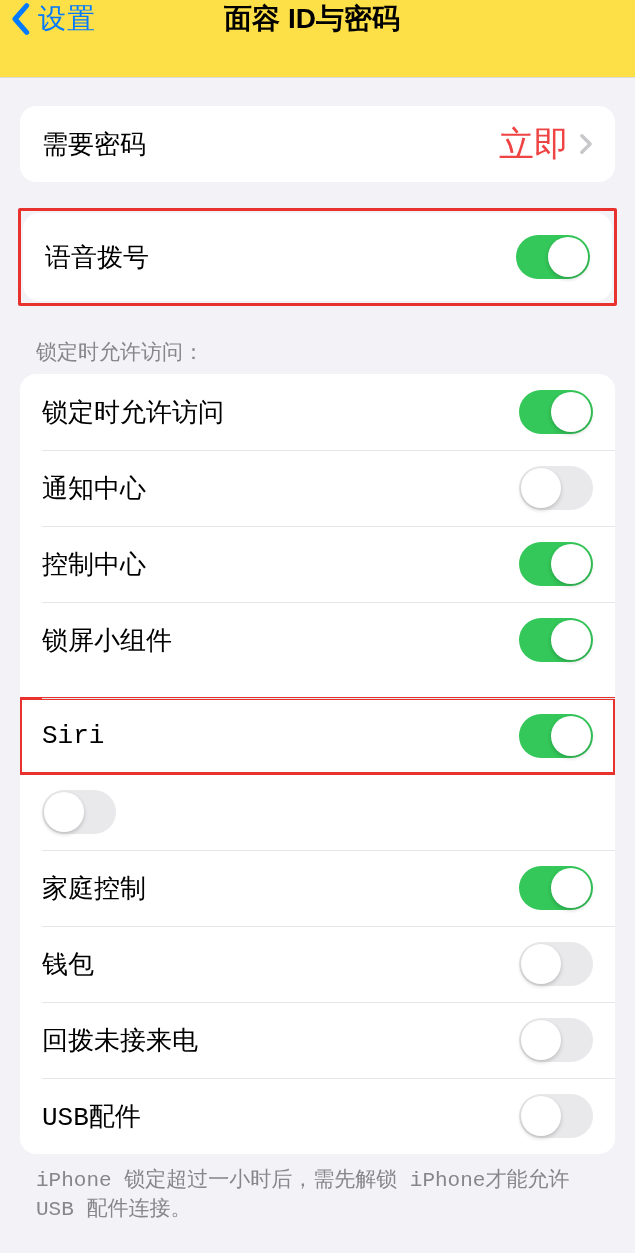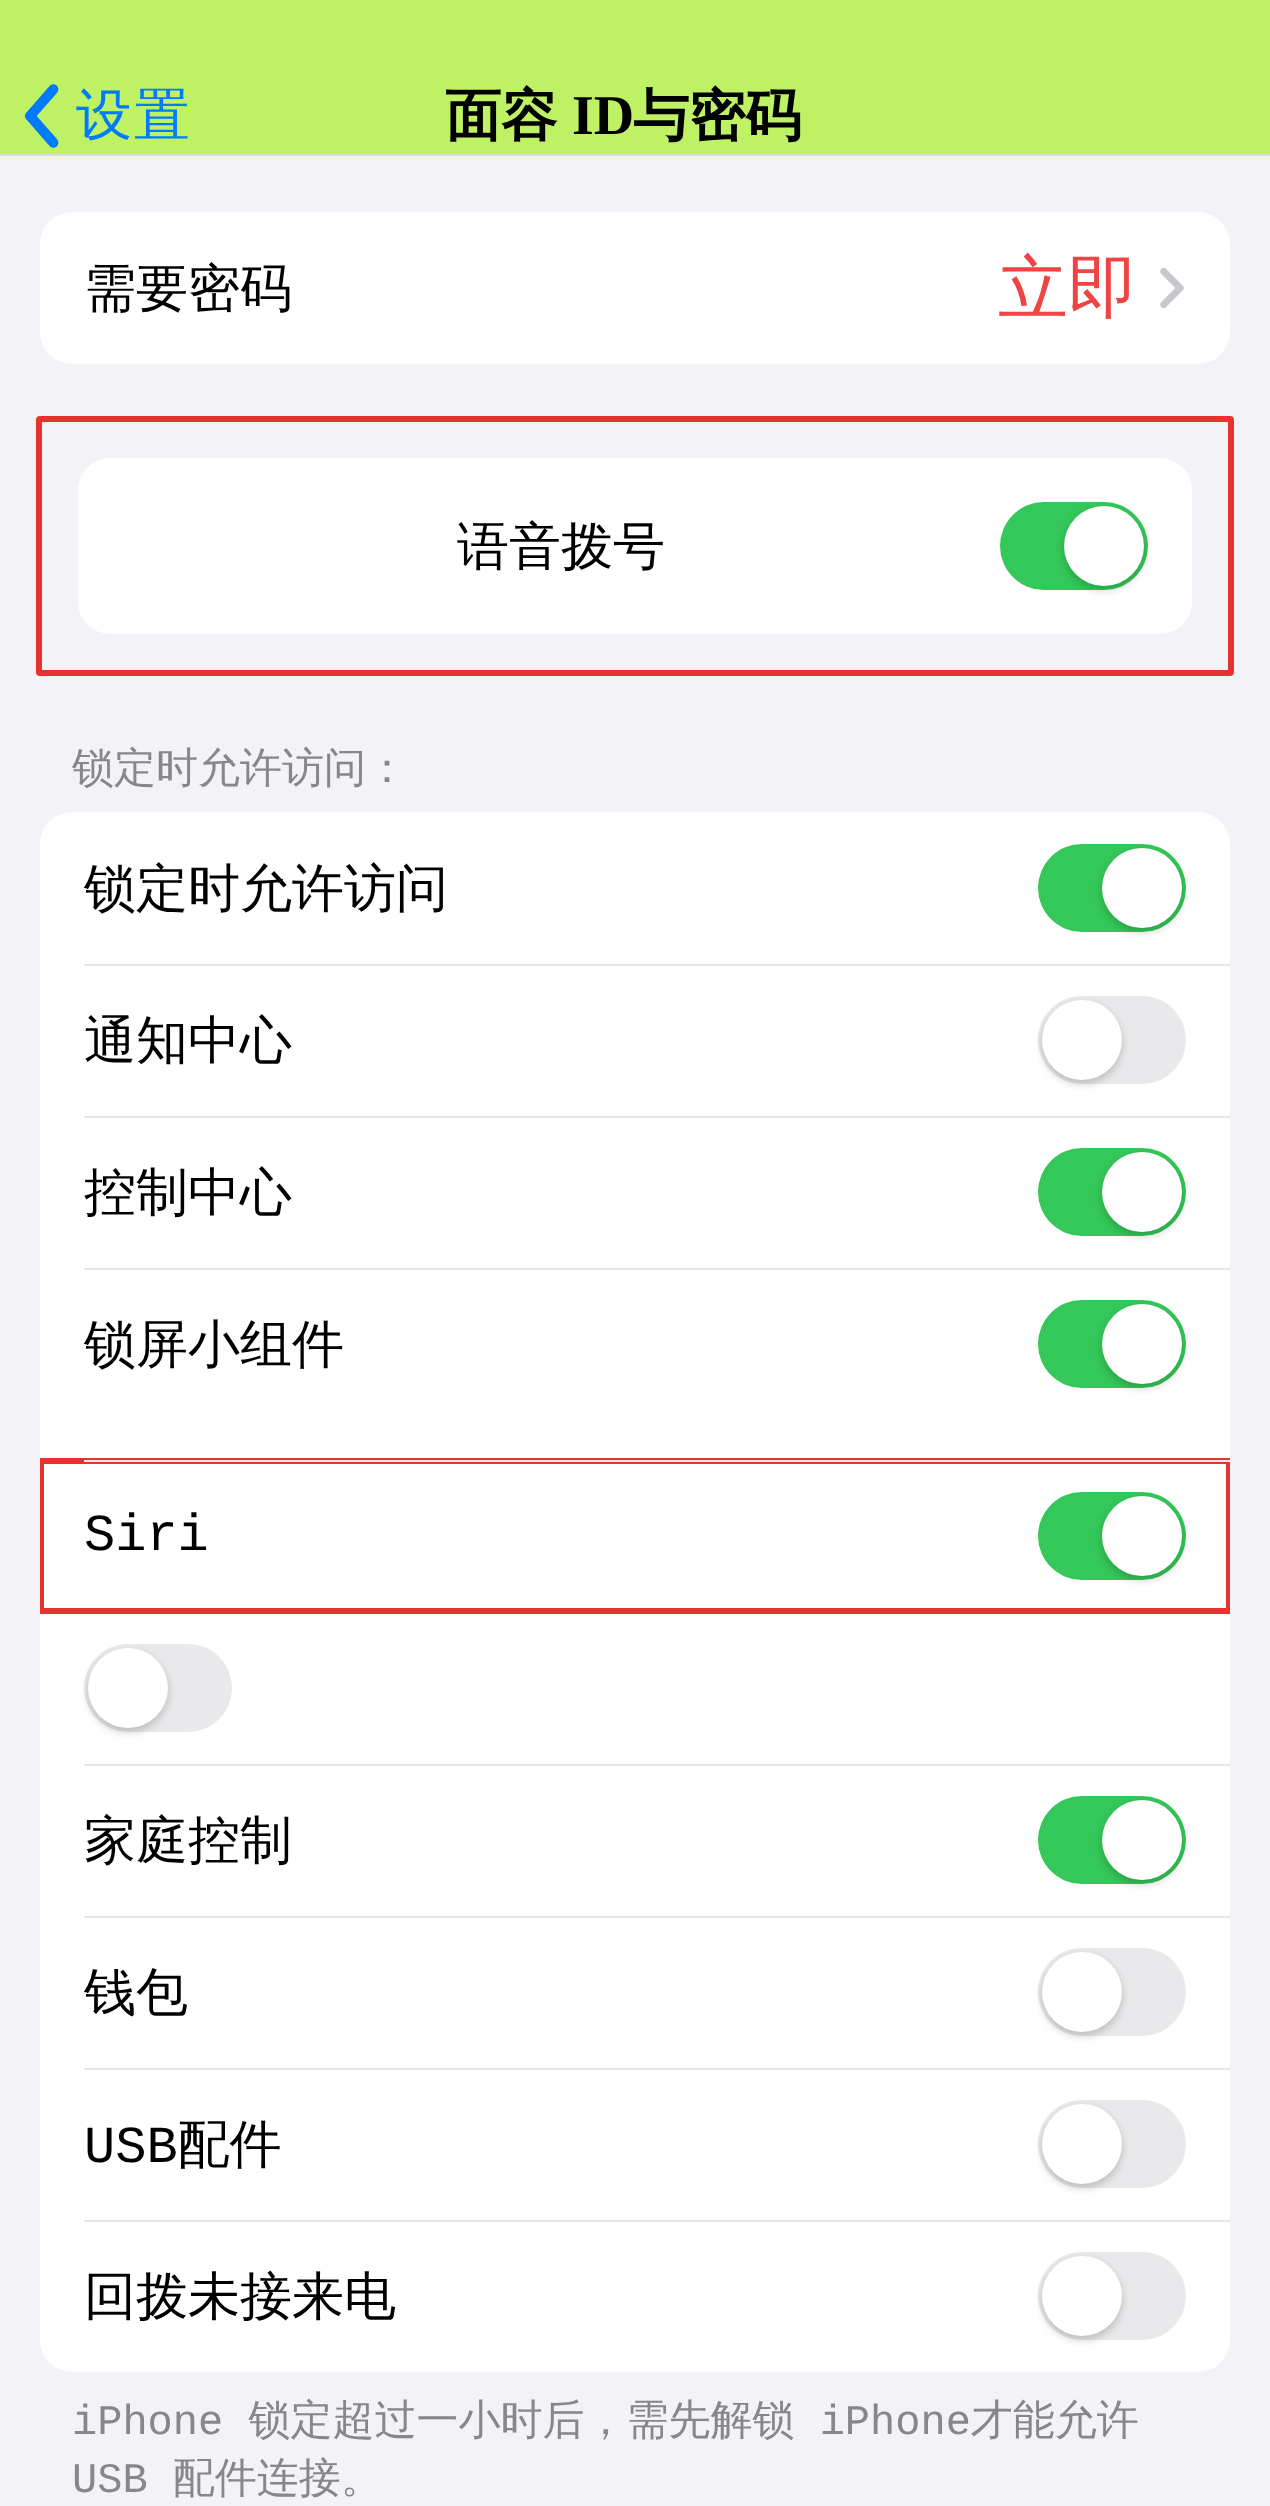--- a/index.html
+++ b/index.html
@@ -10,26 +10,25 @@
     }
     body {
       width: 635px;
       height: 1253px;
       background: #f2f2f7;
       font-family: -apple-system, "Helvetica Neue", Arial, sans-serif;
       overflow: hidden;
     }
     .navbar {
       height: 78px;
-      background: #bef264;
+      background: #fde047;
       border-bottom: 1px solid #dcdcdf;
       display: flex;
-      align-items: flex-end;
+      align-items: flex-start;
       position: relative;
-      font-family: Liberation Serif, serif;
     }
     .back-button {
       display: flex;
       align-items: center;
       padding-left: 10px;
       color: #007aff;
       font-size: 28px;
       cursor: pointer;
     }
     .back-chevron {
@@ -130,22 +129,21 @@
     .toggle.on .toggle-knob {
       right: 2px;
     }
     .toggle.off .toggle-knob {
       left: 2px;
     }
     .highlight-box {
       border: 3px solid #e8322d;
       margin: 26px 18px 0 18px;
       border-radius: 2px;
-      padding: 18px;
-      text-align: center;
+      padding: 2px;
     }
     .highlight-box .group {
       margin: 0;
     }
     .row.highlighted {
       outline: 3px solid #e8322d;
       outline-offset: -2px;
       z-index: 1;
       margin-top: 20px;
     }
@@ -232,27 +230,27 @@
           <div class="toggle-knob"></div>
         </div>
       </div>
       <div class="row">
         <div class="row-label">钱包</div>
         <div class="toggle off">
           <div class="toggle-knob"></div>
         </div>
       </div>
       <div class="row">
+        <div class="row-label">回拨未接来电</div>
+        <div class="toggle off">
+          <div class="toggle-knob"></div>
+        </div>
+      </div>
+      <div class="row">
         <div class="row-label">USB配件</div>
-        <div class="toggle off">
-          <div class="toggle-knob"></div>
-        </div>
-      </div>
-      <div class="row">
-        <div class="row-label">回拨未接来电</div>
         <div class="toggle off">
           <div class="toggle-knob"></div>
         </div>
       </div>
     </div>
   <div class="footer-text">iPhone 锁定超过一小时后，需先解锁 iPhone才能允许USB 配件连接。</div>
 
 </div>
 
 </body></html>

